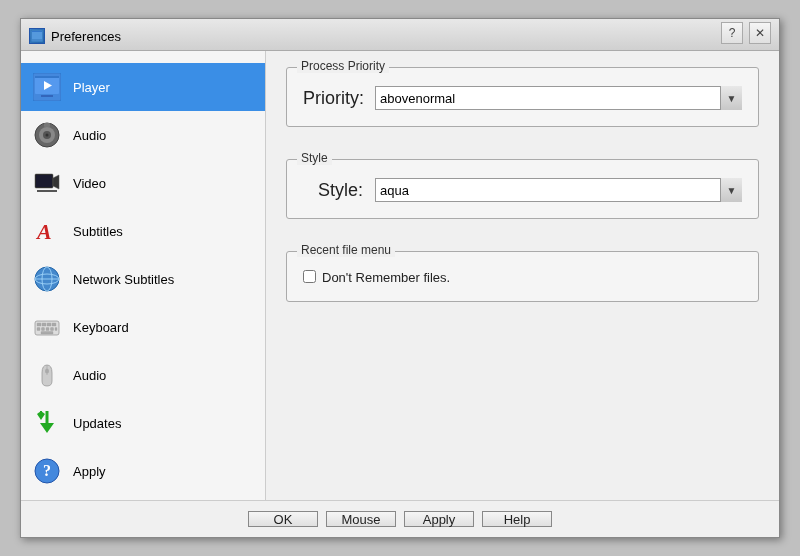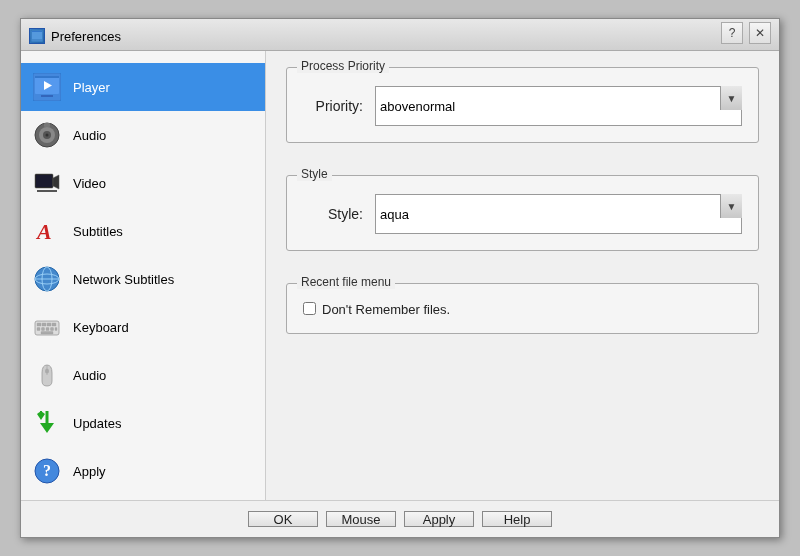--- a/index.html
+++ b/index.html
@@ -140,33 +140,33 @@
 
     .form-row {
       display: flex;
       align-items: center;
       gap: 12px;
       margin-top: 6px;
     }
     .form-label {
       width: 60px;
       text-align: right;
-      font-size: 14px;
+      font-size: 18px;
       color: #222;
       flex-shrink: 0;
     }
     .select-wrapper {
       flex: 1;
       position: relative;
       display: flex;
       align-items: center;
     }
     .select-wrapper select {
       width: 100%;
-      height: 40px;
+      height: 24px;
       border: 1px solid #999;
       background: white;
       font-size: 13px;
       padding: 0 4px;
       appearance: none;
       -webkit-appearance: none;
       cursor: pointer;
       padding-right: 22px;
     }
     .select-arrow {

